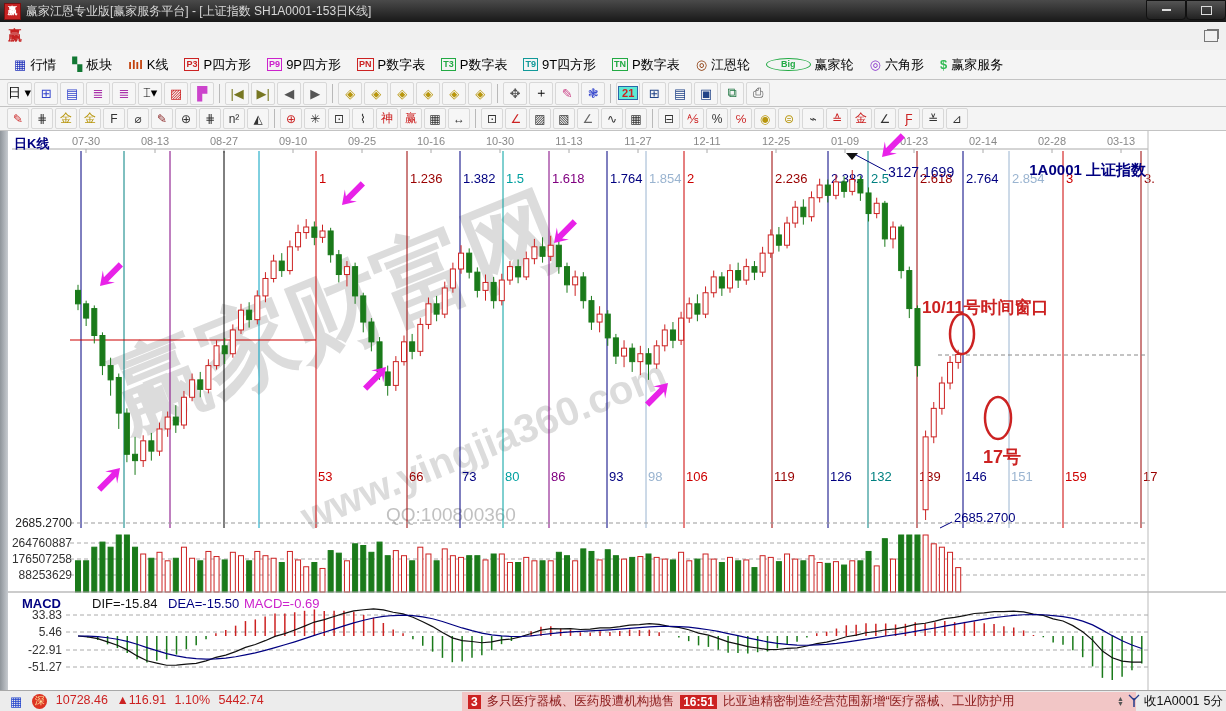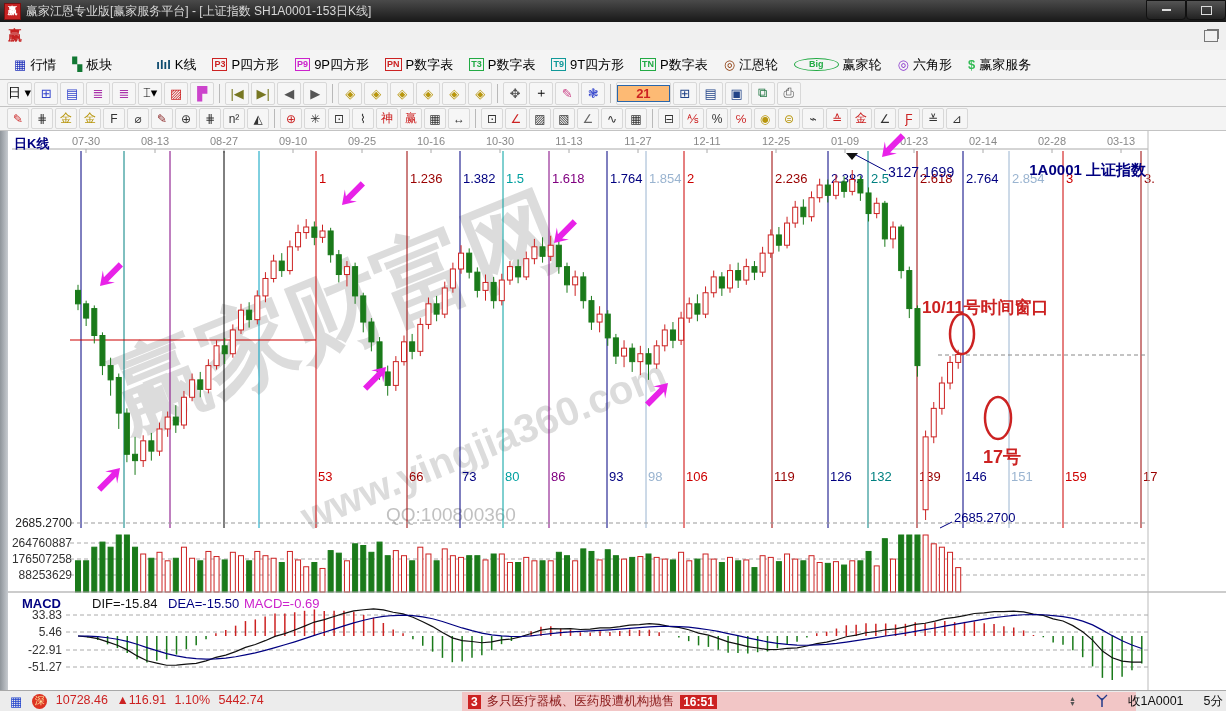--- a/index.html
+++ b/index.html
@@ -29,40 +29,40 @@
   #tb3{top:80px;height:27px;}
   #tb4{top:107px;height:24px;}
   .tb2-item{display:inline-flex;align-items:center;gap:4px;padding:0 8px;height:24px;cursor:default;}
   .tb2-glyph{font-size:13px;font-weight:bold;}
   .tb2-badge{font-size:9px;font-weight:bold;border:1px solid currentColor;padding:0 1px;line-height:11px;}
   .tb2-badge.round{border-radius:50%;padding:0 14px;}
   .tbtn{display:inline-flex;align-items:center;justify-content:center;min-width:22px;height:21px;
     margin:0 1px;border:1px solid #d8d8d8;background:#f6f6f6;border-radius:2px;font-size:13px;cursor:default;}
   #tb4 .tbtn{height:19px;min-width:20px;font-size:12px;}
   .tsep{width:1px;height:19px;background:#b9b9b9;margin:0 4px;}
-  .cal-badge{font-size:13px;font-weight:bold;color:#cc2222;border:1px solid #2a66aa;padding:0 18px;background:#fdba74;}
+  .cal-badge{font-size:11px;font-weight:bold;color:#cc2222;border:1px solid #2a66aa;padding:0 3px;background:#5eead4;}
   
   #left-edge{position:absolute;left:0;top:131px;width:8px;height:580px;
     background:linear-gradient(90deg,#8f959b,#c7cbd0);}
   #chart-wrap{position:absolute;left:8px;top:131px;width:1218px;height:559px;background:#ffffff;}
   #chart-svg{position:absolute;left:0;top:0;}
   #logo-block{position:absolute;left:1142px;top:461px;width:76px;height:98px;background:#fff;
     border-left:1px solid #999;border-top:1px solid #999;display:flex;align-items:center;justify-content:center;}
   
   #statusbar{position:absolute;left:0;top:690px;width:1226px;height:21px;background:#ececec;
     border-top:1px solid #a8a8a8;display:flex;align-items:center;font-size:12.5px;color:#cc2222;box-sizing:border-box;}
   .sb-icon{color:#2244cc;font-size:13px;margin:0 6px 0 10px;}
   .mkt-badge{width:15px;height:15px;border-radius:50%;background:#dd3322;color:#ffe9a0;font-size:10px;
     display:inline-flex;align-items:center;justify-content:center;margin:0 4px;}
   .mkt span{margin-right:5px;}
   .unit{color:#111;}
   #sb-news{position:absolute;left:462px;width:674px;top:1px;bottom:0;background:#f2c6c6;
     display:flex;align-items:center;overflow:hidden;white-space:nowrap;color:#8a1a1a;}
   .time-badge{background:#cc2222;color:#fff;padding:0 3px;margin:0 6px;font-weight:bold;font-size:12px;}
-  #sb-right{position:absolute;right:3px;top:0;bottom:0;display:flex;align-items:center;color:#111;gap:20px;}
+  #sb-right{position:absolute;right:3px;top:0;bottom:0;display:flex;align-items:center;color:#111;gap:4px;}
   .spinner{display:flex;flex-direction:column;line-height:5px;font-size:7px;color:#555;cursor:pointer;}
   text{font-family:"Liberation Sans","DejaVu Sans",sans-serif;}
 </style>
 </head>
 <body>
 
 <div id="app">
 
   <div id="titlebar">
     <div id="title-logo">赢</div>
@@ -85,21 +85,21 @@
   <div id="tb2" class="toolbar">
       <span class="tb2-item">
         <span class="tb2-glyph" style="color: rgb(34, 51, 187);">▦</span>
         <span>行情</span>
       </span>
       <span class="tb2-item">
         <span class="tb2-glyph" style="color: rgb(17, 119, 51);">▚</span>
         <span>板块</span>
       </span>
       <span class="tb2-item">
-        <span class="tb2-glyph" style="color: #0c4a6e; margin-left: 28px;">ılıl</span>
+        <span class="tb2-glyph" style="color: #c2410c;">ılıl</span>
         <span>K线</span>
       </span>
       <span class="tb2-item">
         <span class="tb2-badge" style="color: rgb(204, 34, 34);">P3</span>
         <span>P四方形</span>
       </span>
       <span class="tb2-item">
         <span class="tb2-badge" style="color: rgb(204, 34, 204);">P9</span>
         <span>9P四方形</span>
       </span>
@@ -800,20 +800,21 @@
       <span class="mkt-badge">深</span>
       <span>10728.46</span>
       <span>▲116.91</span>
       <span>1.10%</span>
       <span>5442.74</span>
     </span>
     <div id="sb-news">
       <span class="time-badge">3</span>
       <span>多只医疗器械、医药股遭机构抛售</span>
       <span class="time-badge">16:51</span>
+      <span>比亚迪精密制造经营范围新增“医疗器械、工业防护用</span>
     </div>
     <div id="sb-right">
       <span class="spinner">
           <span>▲</span>
           <span>▼</span>
         </span>
       <svg width="12" height="14">
         <line x1="6" y1="4" x2="6" y2="13" stroke="#223a8a" stroke-width="1.5"></line>
         <line x1="1" y1="1" x2="6" y2="6" stroke="#223a8a" stroke-width="1.2"></line>
         <line x1="11" y1="1" x2="6" y2="6" stroke="#223a8a" stroke-width="1.2"></line>

